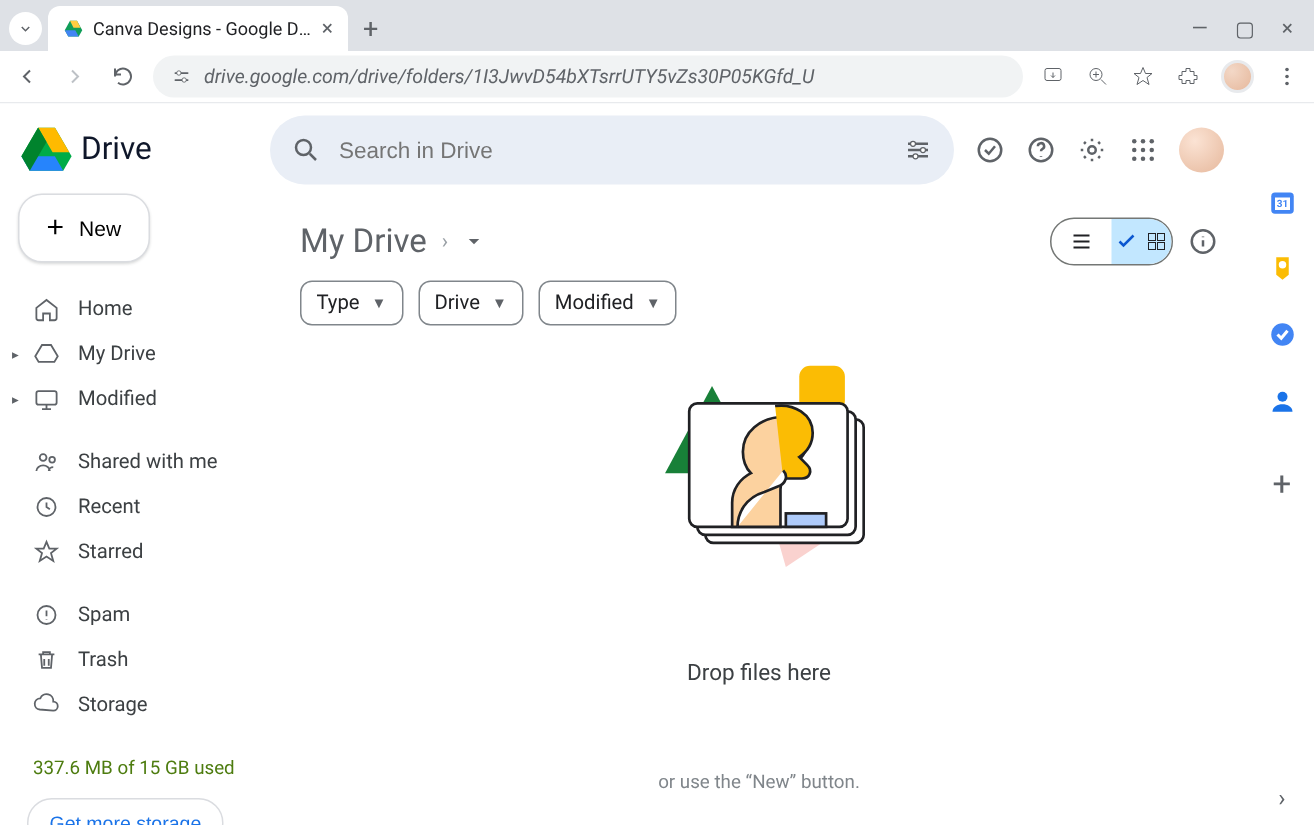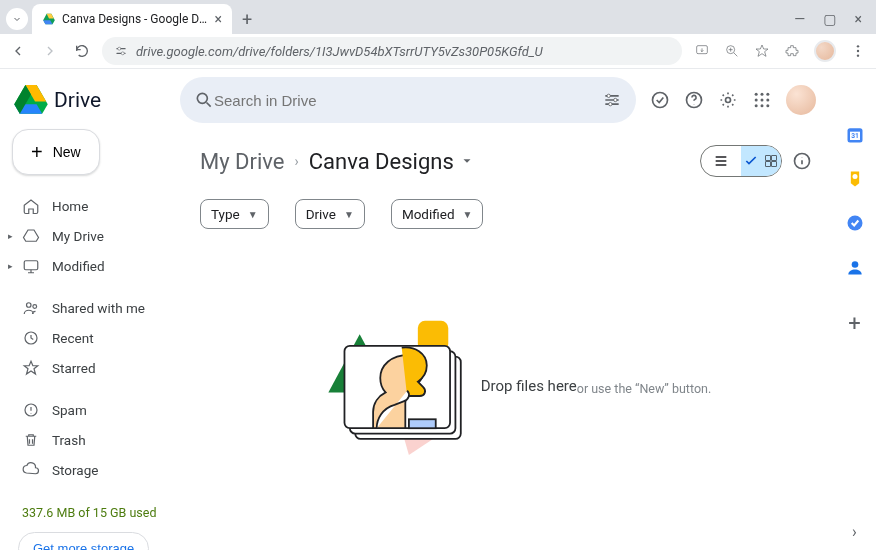--- a/index.html
+++ b/index.html
@@ -39,43 +39,43 @@
 .nav-gap { height: 12px; }
 
 .storage-bar { margin: 10px 22px 4px; height: 3px; background: #e8eaed; border-radius: 2px; position: relative; }
 .storage-bar-fill { position: absolute; left: 0; top: 0; height: 100%; width: 3%; background: #1a73e8; border-radius: 2px; }
 .storage-text { font-size: 12.5px; color: #4d7c0f; padding: 4px 22px; }
 .get-storage { margin: 8px 18px; border: 1px solid #dadce0; color: #1a73e8; background: #fff; border-radius: 18px; padding: 8px 14px; font-size: 13px; cursor: pointer; width: fit-content; }
 
 .main-col { flex: 1; display: flex; }
 .center { flex: 1; display: flex; flex-direction: column; }
 .top-bar { display: flex; align-items: center; padding: 8px 16px 8px 0; gap: 14px; }
-.search { flex: 1; display: flex; align-items: center; background: #e9eef6; border-radius: 24px; padding: 0 14px; height: 46px; max-width: 520px; }
+.search { flex: 1; display: flex; align-items: center; gap: 12px; background: #e9eef6; border-radius: 24px; padding: 0 14px; height: 46px; max-width: 520px; }
 .search input { border: none; background: transparent; outline: none; font-size: 15px; flex: 1; }
 .top-icons { display: flex; gap: 14px; align-items: center; color: #5f6368; margin-left: auto; }
 .top-icons svg { width: 20px; height: 20px; }
 .avatar { width: 30px; height: 30px; border-radius: 50%; background: #f3d8c7; display: block; }
 
 .content-card { background: #fff; border-radius: 16px; margin: 0 0 8px 0; padding: 14px 20px; flex: 1; display: flex; flex-direction: column; }
 .crumb-row { display: flex; align-items: center; gap: 10px; }
 .crumb { font-size: 22px; color: #5f6368; display: flex; align-items: center; gap: 6px; }
 .crumb.current { color: #202124; }
 .crumb-sep { color: #9aa0a6; }
 .view-toggle { margin-left: auto; display: flex; align-items: center; gap: 10px; }
 .toggle-pill { display: flex; border: 1px solid #747775; border-radius: 18px; overflow: hidden; height: 32px; }
 .toggle-half { width: 40px; display: flex; align-items: center; justify-content: center; gap: 4px; }
 .toggle-half.active { background: #c2e7ff; }
 .toggle-half svg { width: 16px; height: 16px; }
 .info-icon { width: 20px; height: 20px; }
 
-.chip-row { display: flex; gap: 26px; margin-top: 22px; }
+.chip-row { display: flex; gap: 10px; margin-top: 10px; }
 .chip { display: flex; align-items: center; gap: 8px; border: 1px solid #80868b; border-radius: 8px; padding: 6px 10px; font-size: 13.5px; cursor: pointer; }
 .chip-arrow { font-size: 10px; color: #5f6368; }
 
-.empty-state { flex: 1; display: flex; flex-direction: row; align-items: center; justify-content: center; }
+.empty-state { flex: 1; display: flex; flex-direction: column; align-items: center; justify-content: space-between; }
 .illus { width: 180px; height: 170px; position: relative; }
 .drop-title { font-size: 15px; color: #3c4043; margin-top: 14px; }
 .drop-sub { font-size: 12.5px; color: #80868b; margin-top: 19px; }
 
 .side-panel { width: 44px; display: flex; flex-direction: column; align-items: center; padding-top: 56px; gap: 24px; border-left: 1px solid transparent; }
 .side-panel .sp-item { width: 20px; height: 20px; display: flex; align-items: center; justify-content: center; cursor: pointer; }
 .side-panel .sp-plus { font-size: 22px; color: #5f6368; margin-top: 12px; }
 .side-panel .sp-collapse { margin-top: auto; margin-bottom: 10px; color: #5f6368; font-size: 16px; }
 
 .drive-logo { width: 34px; height: 30px; }
@@ -287,21 +287,20 @@
         </div>
       </div>
 
       <div class="content-card">
         <div class="crumb-row">
           <div class="crumb">
               <span>My Drive</span>
             </div>
           <div class="crumb-sep">›</div>
           <div class="crumb current">
-            <span>Canva Designs</span>
             <svg width="14" height="14" viewBox="0 0 24 24">
                 <path d="M6 9l6 6 6-6" fill="#5f6368"></path>
               </svg>
           </div>
           <div class="view-toggle">
             <div class="toggle-pill">
               <div class="toggle-half">
                 <svg viewBox="0 0 24 24">
                     <path d="M4 6h16M4 12h16M4 18h16" stroke="#202124" stroke-width="2"></path>
                   </svg>

